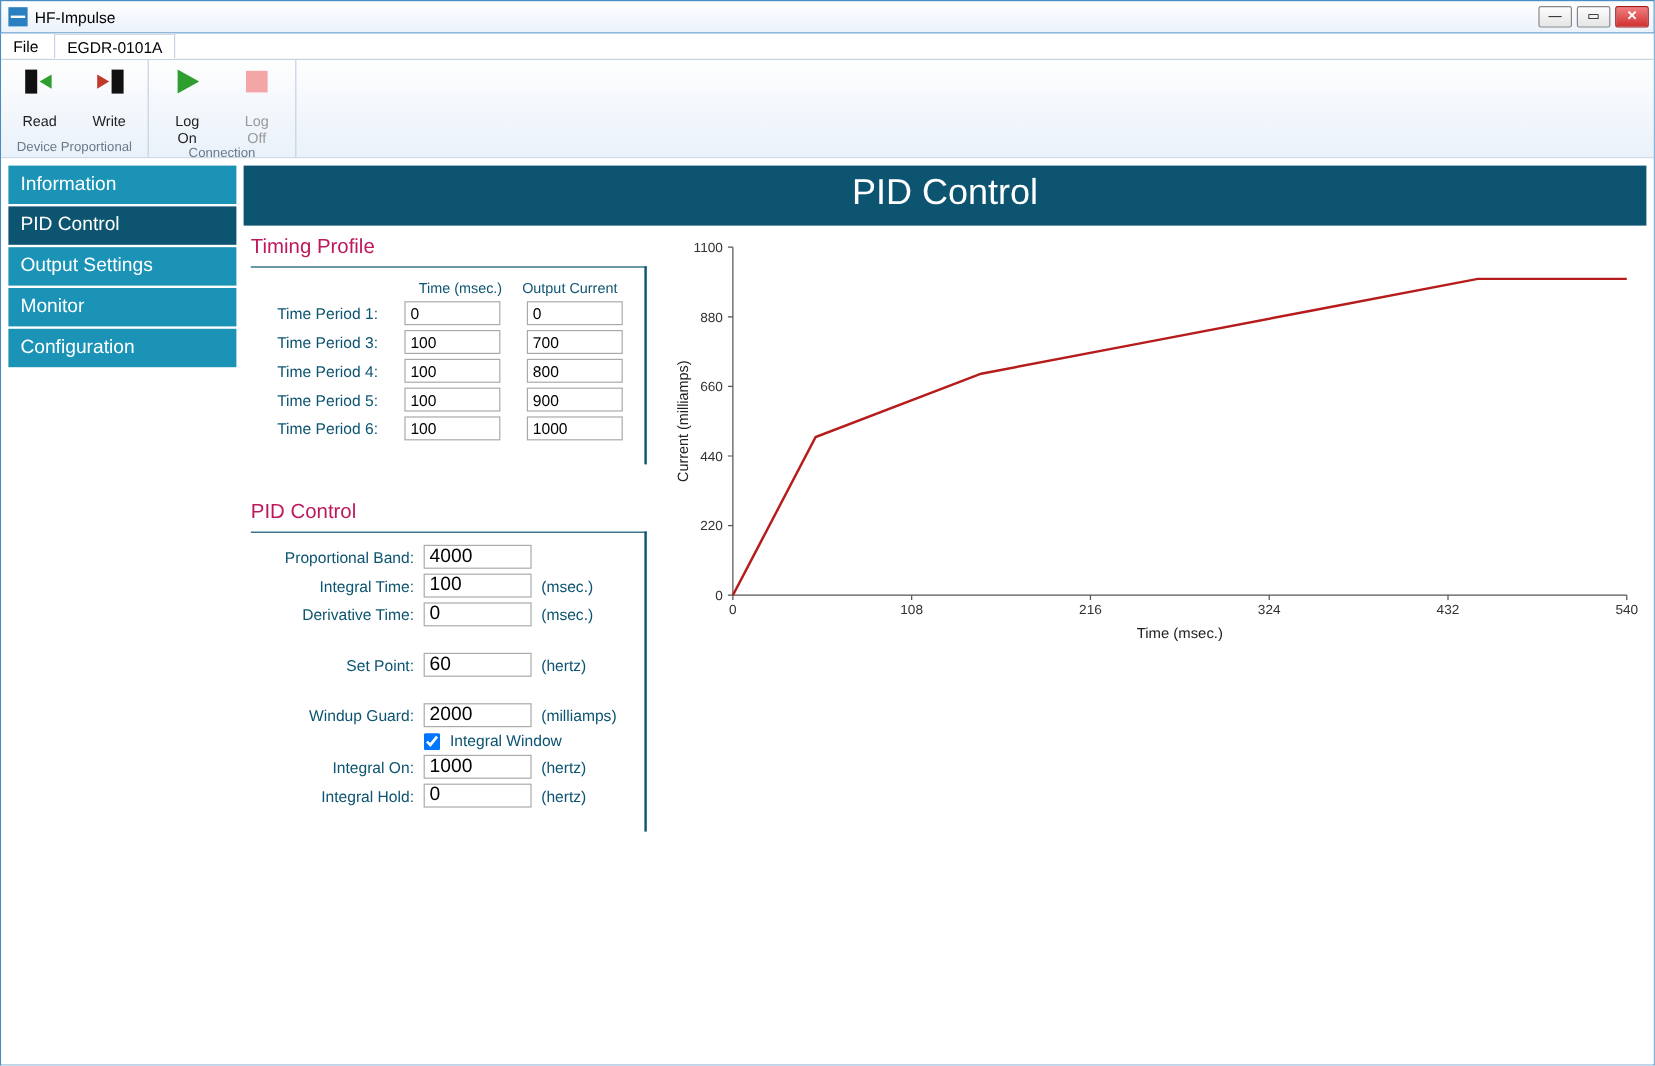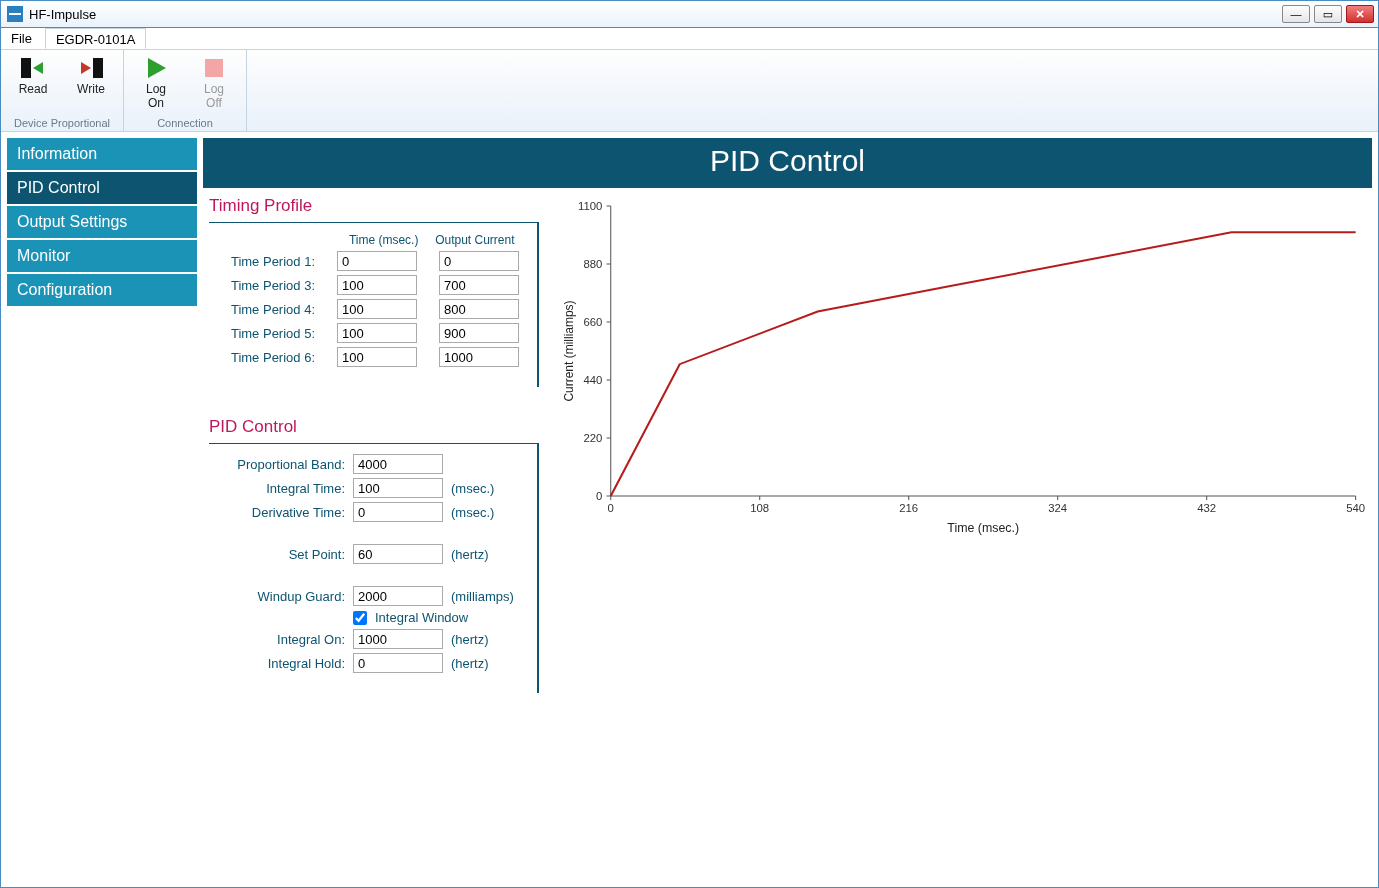--- a/index.html
+++ b/index.html
@@ -19,21 +19,21 @@
 
 
 .menubar { height: 22px; display: flex; align-items: stretch; border-bottom: 1px solid #c6d3e1; background: #fff; }
 .menu-item { padding: 3px 10px; border-right: 1px solid transparent; cursor: default; }
 .menu-item.tab { border: 1px solid #c6d3e1; border-bottom: 1px solid #fff; background: #fff; position: relative; top: 0; margin-left: 2px; }
 
 
 .ribbon { height: 82px; background: linear-gradient(#fefefe,#e9f1fa); border-bottom: 1px solid #c6d3e1; display: flex; }
 .ribbon-group { padding: 4px 10px 2px; border-right: 1px solid #c6d3e1; display: flex; flex-direction: column; justify-content: space-between; }
 .ribbon-row { display: flex; gap: 14px; align-items: flex-start; }
-.ribbon-btn { display: flex; flex-direction: column; align-items: center; gap: 0; width: 44px; cursor: default; font-size: 12px; color: #222; }
+.ribbon-btn { display: flex; flex-direction: column; align-items: center; gap: 12px; width: 44px; cursor: default; font-size: 12px; color: #222; }
 .ribbon-btn.disabled { color: #999; }
 .ribbon-icon { width: 28px; height: 28px; }
 .ribbon-group-label { font-size: 11px; color: #6a7a8a; text-align: center; }
 
 
 .main { flex: 1; display: flex; padding: 6px; gap: 6px; background: #fff; }
 .sidebar { width: 190px; display: flex; flex-direction: column; gap: 2px; }
 .side-tab { background: #1a93b7; color: #fff; padding: 7px 10px; font-size: 16px; font-weight: 300; cursor: default; }
 .side-tab.active { background: #0d5471; }
 
@@ -41,21 +41,21 @@
 .page-banner { background: #0d5471; color: #fff; font-size: 30px; font-weight: 300; text-align: center; padding: 6px 0 10px; }
 
 .content-body { display: flex; gap: 20px; padding: 0 6px 6px; }
 .left-col { width: 330px; display: flex; flex-direction: column; gap: 30px; }
 
 .panel-title { color: #be185d; font-size: 17px; font-weight: 400; margin-bottom: 6px; }
 .panel { border-top: 1px solid #0d5471; border-right: 2px solid #0d5471; padding: 10px 18px 16px 6px; }
 
 .form-row { display: flex; align-items: center; gap: 8px; margin-bottom: 4px; font-size: 13px; color: #0d5471; }
 .form-row label { width: 130px; text-align: right; }
-.form-row input[type=text] { width: 90px; height: 20px; border: 1px solid #aaa; padding: 1px 4px; font-size: 13px; color: #000; }
+.form-row input[type=text] { width: 90px; height: 20px; border: 1px solid #aaa; padding: 1px 4px; font-size: 16px; color: #000; }
 .form-row .unit { color: #0d5471; font-size: 13px; }
 .form-row input[type=checkbox] { width: 14px; height: 14px; }
 
 .timing-table .hdr { display: flex; gap: 8px; margin-bottom: 4px; }
 .timing-table .hdr span { font-size: 12px; color: #0d5471; }
 .timing-table .hdr .c1 { width: 130px; text-align: right; }
 .timing-table .hdr .c2, .timing-table .hdr .c3 { width: 90px; text-align: left; padding-left: 2px; }
 .timing-table .hdr .c2 { width: 82px; }
 .timing-table .row { display: flex; align-items: center; gap: 22px; margin-bottom: 4px; }
 .timing-table .row label { width: 130px; text-align: right; font-size: 13px; color: #0d5471; }

